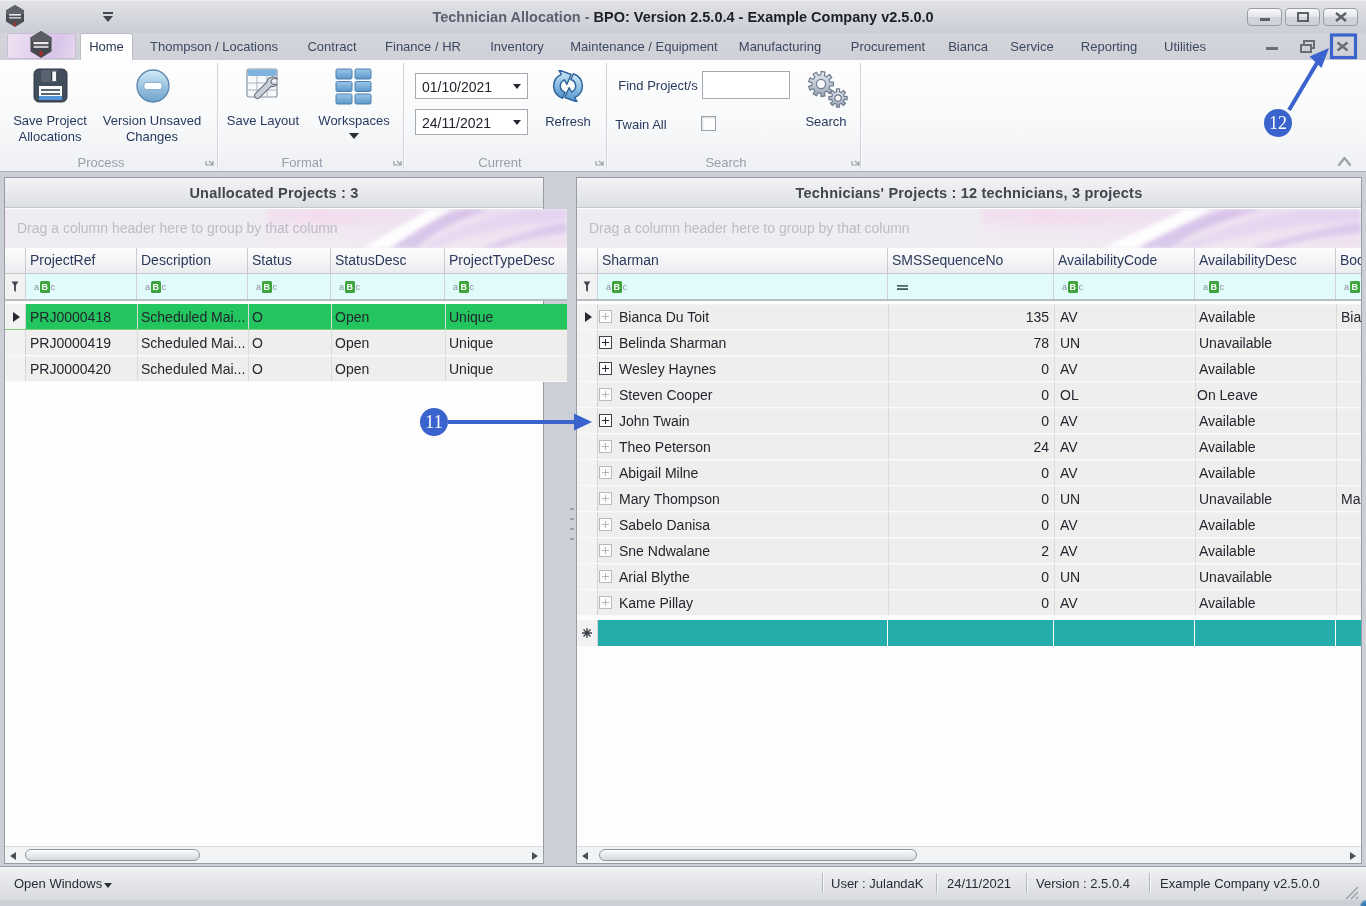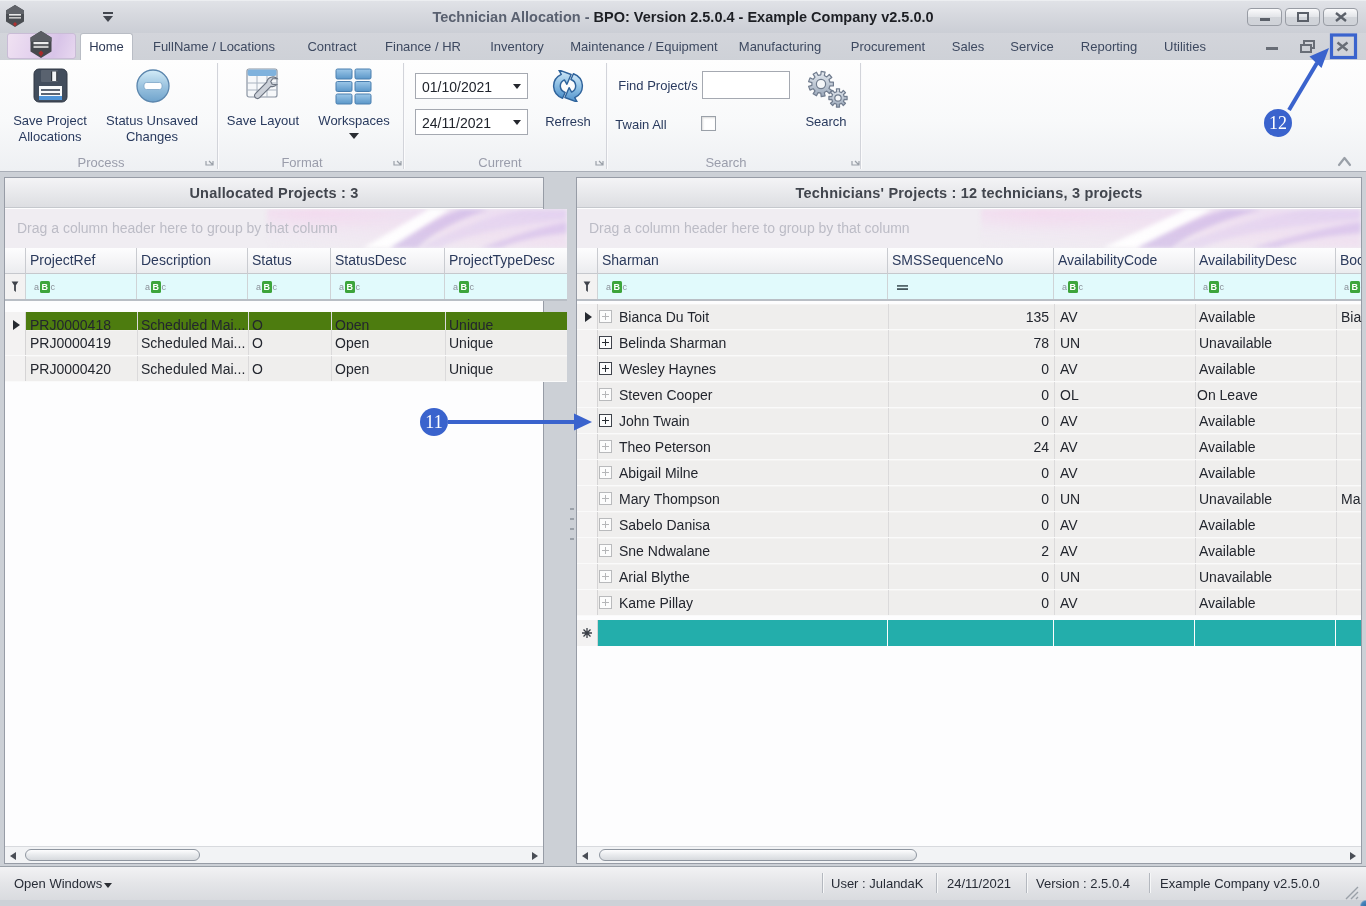--- a/index.html
+++ b/index.html
@@ -114,28 +114,28 @@
   <svg class="abs" style="left:29px;top:-2px" width="24" height="28" viewBox="0 0 24 28">
     <polygon points="12,0 22.5,6.5 22.5,20.5 12,27 1.5,20.5 1.5,6.5" fill="#45484d"></polygon>
     <polygon points="12,0 22.5,6.5 22.5,10.5 1.5,10.5 1.5,6.5" fill="#5a5d63"></polygon>
     <rect x="4.5" y="11" width="15" height="2.2" fill="#ececec"></rect>
     <rect x="4.5" y="14.8" width="15" height="2.2" fill="#c8c8c8"></rect>
     <polygon points="12,19.5 14.5,22 12,25.5 9.5,22" fill="#a82a2a"></polygon>
   </svg>
   <div id="tab-home" class="abs">
       <span>Home</span>
     </div>
-  <div class="tab abs" style="left:214px">FullName / Locations</div>
+  <div class="tab abs" style="left:214px">Thompson / Locations</div>
   <div class="tab abs" style="left:332px">Contract</div>
   <div class="tab abs" style="left:423px">Finance / HR</div>
   <div class="tab abs" style="left:517px">Inventory</div>
   <div class="tab abs" style="left:644px">Maintenance / Equipment</div>
   <div class="tab abs" style="left:780px">Manufacturing</div>
   <div class="tab abs" style="left:888px">Procurement</div>
-  <div class="tab abs" style="left:968px">Sales</div>
+  <div class="tab abs" style="left:968px">Bianca</div>
   <div class="tab abs" style="left:1032px">Service</div>
   <div class="tab abs" style="left:1109px">Reporting</div>
   <div class="tab abs" style="left:1185px">Utilities</div>
   <svg class="abs" style="left:1266px;top:14px" width="12" height="4" viewBox="0 0 12 4">
       <rect width="12" height="3" fill="#686d76"></rect>
     </svg>
   <svg class="abs" style="left:1300px;top:7px" width="15" height="13" viewBox="0 0 15 13">
     <rect x="4" y="1" width="10" height="7" fill="none" stroke="#686d76" stroke-width="2"></rect>
     <rect x="1" y="5" width="10" height="7" fill="#ced1d7" stroke="#686d76" stroke-width="2"></rect>
   </svg>
@@ -171,21 +171,21 @@
     <defs>
         <linearGradient id="cg" x1="0" y1="0" x2="0" y2="1">
       <stop offset="0" stop-color="#d3ecf7"></stop>
           <stop offset="0.5" stop-color="#9cc4e0"></stop>
           <stop offset="1" stop-color="#6fa3cc"></stop>
     </linearGradient>
       </defs>
     <circle cx="17" cy="17" r="16" fill="url(#cg)" stroke="#5b86ad" stroke-width="1.3"></circle>
     <rect x="8" y="13.5" width="18" height="7" rx="2.5" fill="#fdfeff" stroke="#7ba4c6" stroke-width="0.8"></rect>
   </svg>
-  <div class="ribtext abs" style="left:152px;top:53px">Status Unsaved
+  <div class="ribtext abs" style="left:152px;top:53px">Version Unsaved
 Changes</div>
 
   <svg class="abs" style="left:246px;top:8px" width="38" height="38" viewBox="0 0 38 38">
     <rect x="1" y="1" width="30" height="28" rx="2" fill="#f6f8fa" stroke="#8a94a2" stroke-width="1.2"></rect>
     <rect x="1.6" y="1.6" width="28.8" height="6.4" rx="2" fill="#7fb2dd"></rect>
     <path d="M11 8 V29 M21 8 V29 M1 15 H31 M1 22 H31" stroke="#aab4c0" stroke-width="1"></path>
     <g transform="rotate(45 21 21)">
       <path d="M21 6.5 a6.2 6.2 0 0 0 -5 9.9 l0 16 a2.9 2.9 0 0 0 2.1 2.8 a2.9 2.9 0 0 0 3.8 -2.8 l0 -16 a6.2 6.2 0 0 0 3 -5.4 l-3.6 3 -3 -1 -0.6 -3.1 z" fill="#ccd1d9" stroke="#6b7380" stroke-width="1.1"></path>
     </g>
   </svg>
@@ -322,21 +322,21 @@
           <span class="abc" style="left:8px">a<span class="g">B</span>c</span>
         </div>
         <div class="fcell" style="left:326px;width:114px;">
           <span class="abc" style="left:8px">a<span class="g">B</span>c</span>
         </div>
         <div class="fcell" style="left:440px;width:122px;border-right:none;">
           <span class="abc" style="left:8px">a<span class="g">B</span>c</span>
         </div>
       </div>
     <div class="grows abs" style="left:0;top:126px;width:562px;height:78px">
-        <div class="grow" style="top:8px;background:#4d7c0f;border-bottom:1px solid #7bcf7a;box-shadow:none;">
+        <div class="grow" style="top:0px;background:#22c55e;border-bottom:1px solid #7bcf7a;box-shadow:none;">
           <span class="rtext" style="left:25px">PRJ0000418</span>
           <span class="rtext" style="left:136px">Scheduled Mai...</span>
           <span class="rtext" style="left:247px">O</span>
           <span class="rtext" style="left:330px">Open</span>
           <span class="rtext" style="left:444px">Unique</span>
           <span class="cellline" style="left:132px"></span>
           <span class="cellline" style="left:243px"></span>
           <span class="cellline" style="left:326px"></span>
           <span class="cellline" style="left:440px"></span>
           <span style="position:absolute;left:0;top:0;bottom:0;width:21px;background:#f3f2f2;border-right:1px solid #d5d4d5">

